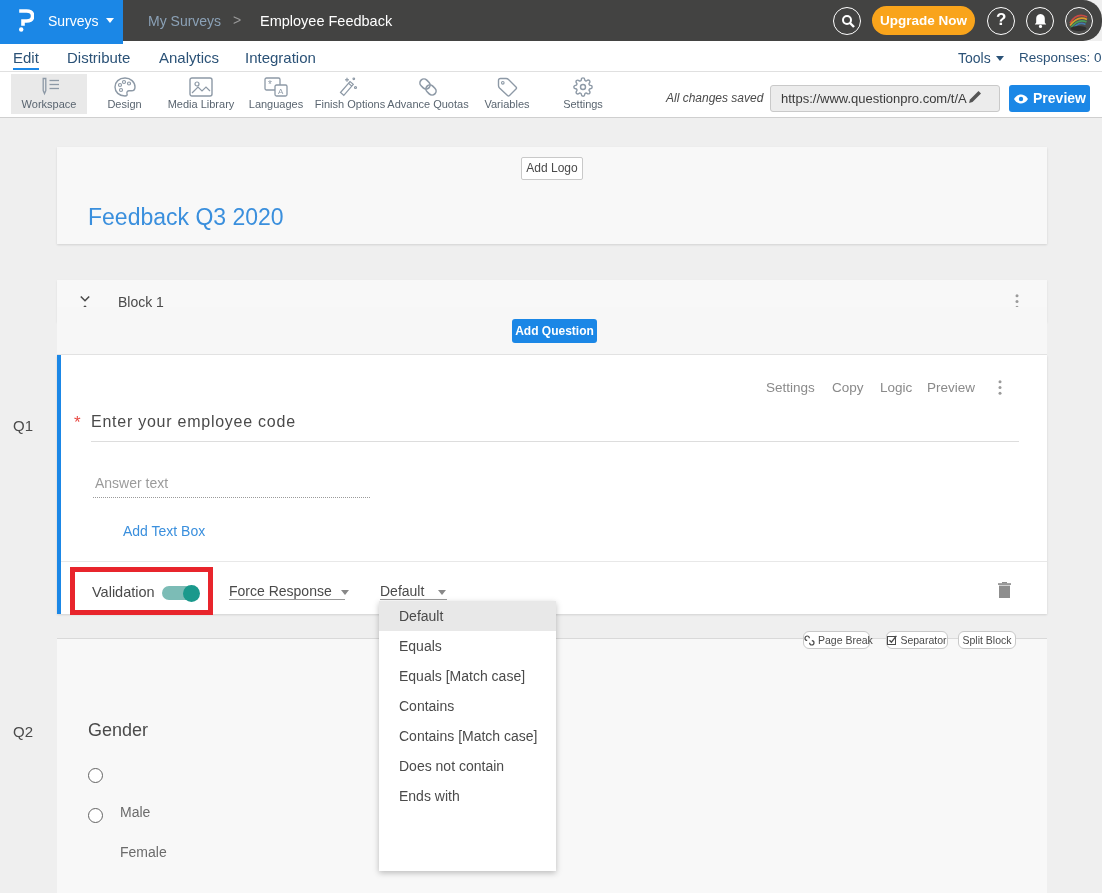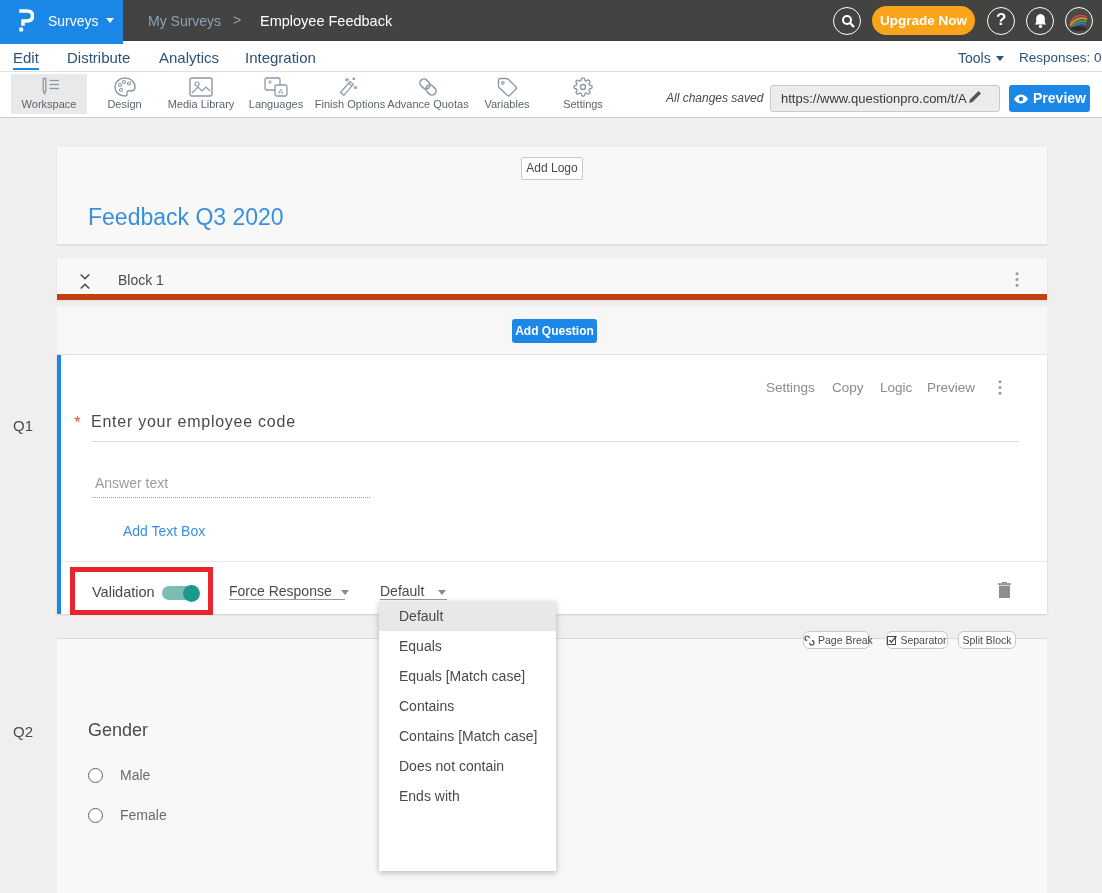--- a/index.html
+++ b/index.html
@@ -1,21 +1,21 @@
 <!DOCTYPE html>
 <html><head>
 <meta charset="utf-8">
 <style>
 * { margin:0; padding:0; box-sizing:border-box; }
 html,body { width:1102px; height:893px; overflow:hidden; }
 body { font-family:"Liberation Sans", sans-serif; background:#efefef; position:relative; }
 .abs { position:absolute; }
 
 
-#topbar { position:absolute; top:0; left:0; width:1102px; height:41px; background:#434342; }
+#topbar { position:absolute; top:0; left:0; width:1102px; height:41px; background:#434342;border-radius:19px; }
 #logobox { position:absolute; top:0; left:0; width:123px; height:44px; background:#1b87e6; z-index:5; }
 #logobox svg { position:absolute; left:17px; top:9px; }
 #logobox .stxt { position:absolute; left:48px; top:13px; color:#fff; font-size:14px; }
 #logobox .caret { position:absolute; left:106px; top:18px; width:0; height:0; border-left:4.5px solid transparent; border-right:4.5px solid transparent; border-top:5px solid #fff; }
 .crumb1 { position:absolute; left:148px; top:13px; color:#8ba1b6; font-size:14px; }
 .crumbsep { position:absolute; left:233px; top:12px; color:#9a9a9a; font-size:14px; }
 .crumb2 { position:absolute; left:260px; top:13px; color:#fff; font-size:14.5px; }
 .tcirc { position:absolute; top:7px; width:28px; height:28px; border:1.5px solid #fff; border-radius:50%; }
 #upgrade { position:absolute; left:872px; top:6px; width:103px; height:29px; background:#f9a41b; border-radius:15px; color:#fff; font-size:13.5px; font-weight:bold; text-align:center; line-height:29px; }
 
@@ -37,21 +37,21 @@
 #urlbox { position:absolute; left:770px; top:13px; width:230px; height:27px; background:#ececec; border:1px solid #c9c9c9; border-radius:3px; font-size:13px; color:#3a3a3a; line-height:25px; padding-left:10px; padding-right:34px; overflow:hidden; white-space:nowrap; }
 #urlpencil { position:absolute; left:968px; top:18px; }
 #previewbtn { position:absolute; left:1009px; top:13px; width:81px; height:27px; background:#1b87e6; border-radius:3px; color:#fff; font-weight:bold; font-size:14px; text-align:center; line-height:27px; }
 
 
 .card { position:absolute; left:57px; width:990px; background:#f8f8f8; }
 #headercard { top:147px; height:97px; box-shadow:0 1px 2px rgba(0,0,0,0.12); }
 #addlogo { position:absolute; left:464px; top:10px; width:62px; height:23px; border:1px solid #c9c9c9; border-radius:2px; background:#fff; font-size:12px; color:#4a4a4a; text-align:center; line-height:21px; }
 #title { position:absolute; left:31px; top:57px; font-size:23px; color:#3a8fdd; }
 
-#blockheader { top:258px; height:42px; border-bottom:6px solid #c2410c; box-shadow:0 1px 2px rgba(0,0,0,0.08);text-decoration:underline; }
+#blockheader { top:280px; height:42px; border-bottom:6px solid #c2410c; box-shadow:0 1px 2px rgba(0,0,0,0.08);text-decoration:underline; }
 #blockheader .bname { position:absolute; left:61px; top:14px; font-size:14px; color:#4a4a4a; }
 #addqstrip { top:307px; height:48px; background:#f7f7f7; border-bottom:1px solid #e4e4e4; }
 #addqbtn { position:absolute; left:455px; top:12px; width:85px; height:24px; background:#1b87e6; border-radius:3px; color:#fff; font-size:12px; font-weight:bold; text-align:center; line-height:24px; }
 
 #q1card { top:355px; height:259px; background:#fff; border-left:4px solid #1b87e6; box-shadow:0 1px 2px rgba(0,0,0,0.12); }
 .qactions { position:absolute; top:380px; font-size:13.5px; color:#8a8a8a; }
 #q1card .ast { position:absolute; left:13px; top:58px; color:#e84a44; font-size:17px; }
 #q1card .qtext { position:absolute; left:30px; top:58px; font-size:16px; letter-spacing:0.75px; color:#4a4a4a; }
 #q1card .qline { position:absolute; left:30px; top:86px; width:928px; border-bottom:1px solid #ddd; }
 #q1card .anstext { position:absolute; left:34px; top:120px; font-size:14px; color:#9b9b9b; }
@@ -71,21 +71,21 @@
 
 #insertline { position:absolute; left:57px; top:638px; width:990px; border-top:1px solid #d9d9d9; z-index:2; }
 .ibtn { position:absolute; top:631px; white-space:nowrap; height:18px; background:#fff; border:1px solid #c9c9c9; border-radius:6px; font-size:10.5px; color:#4a4a4a; line-height:16px; text-align:center; z-index:3; }
 #pagebreak { left:803px; width:67px; }
 #separator { left:886px; width:62px; }
 #splitblock { left:958px; width:58px; }
 
 #q2card { top:638px; height:255px; background:#f8f8f8; }
 #q2card .gender { position:absolute; left:31px; top:82px; font-size:18px; color:#4a4a4a; }
 .radio { position:absolute; left:31px; width:15px; height:15px; border:1.4px solid #636363; border-radius:50%; background:#fff; }
-.rlabel { position:absolute; left:63px; font-size:14px; color:#6b6b6b; }
+.rlabel { position:absolute; left:63px; font-size:14px; color:#6b6b6b;margin-top:37px; }
 
 .qnum { position:absolute; left:13px; font-size:15px; color:#4a4a4a;text-align:right; }
 
 
 #dropdown { position:absolute; left:379px; top:601px; width:177px; height:270px; background:#fff; box-shadow:0 2px 6px rgba(0,0,0,0.25); z-index:10; }
 #dropdown .item { height:30px; line-height:30px; padding-left:20px; font-size:14px; color:#4a4a4a; }
 #dropdown .item.sel { background:#e8e8e8; }
 
 </style>
 </head>

